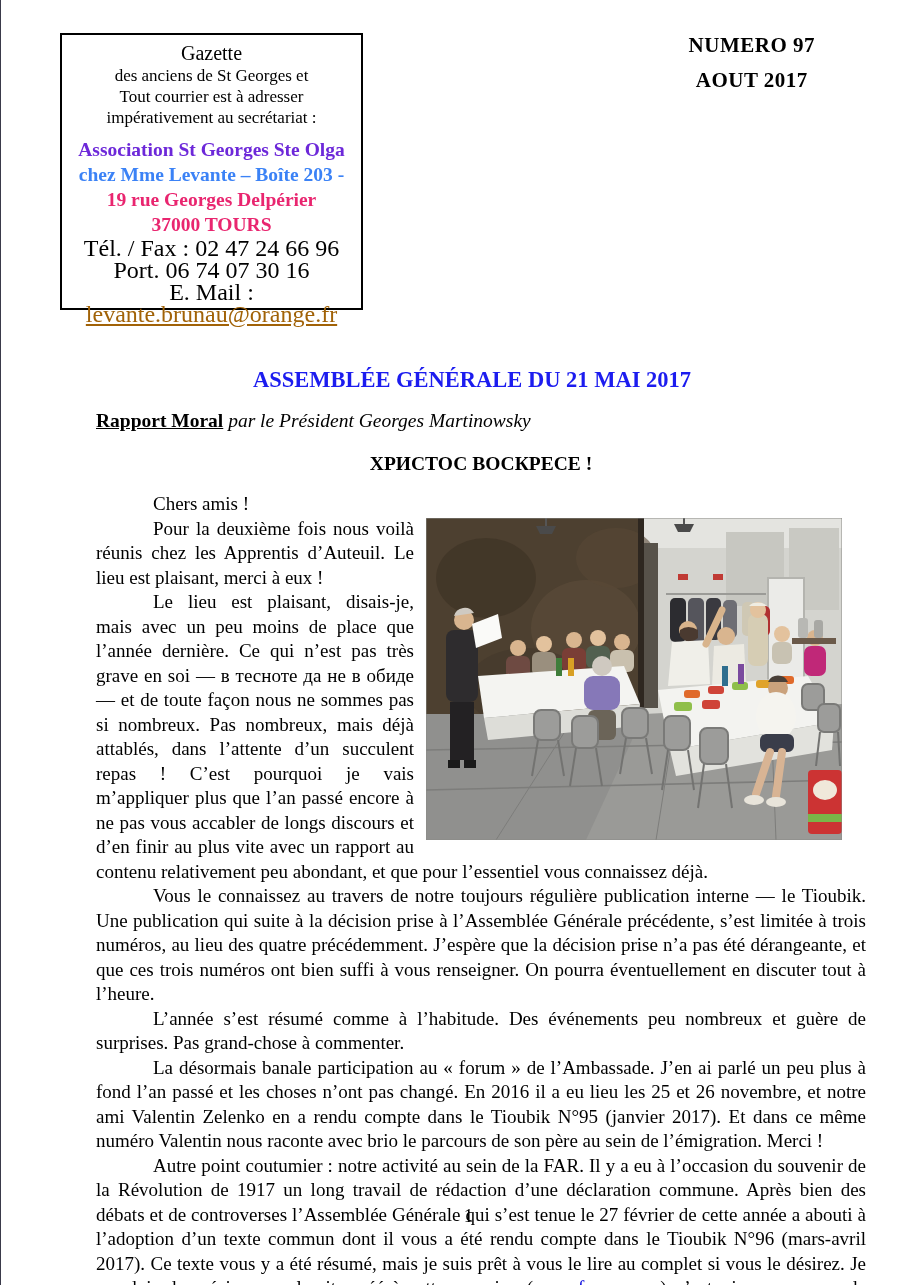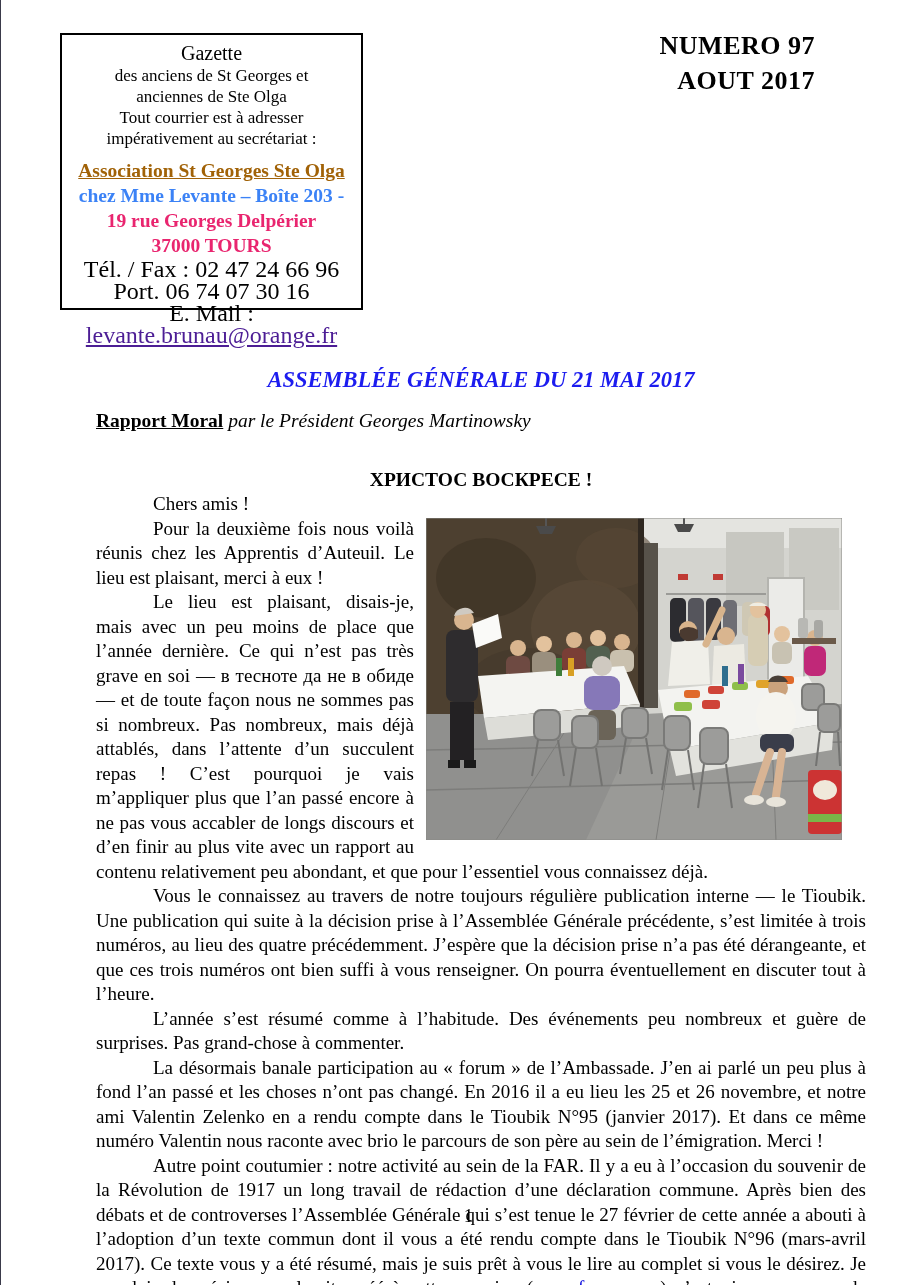--- a/index.html
+++ b/index.html
@@ -17,48 +17,48 @@
   }
   .m-title { font-size:20px; line-height:23px; }
   .m-line  { font-size:17px; line-height:21px; }
   .m-gap   { height:9px; }
   .m-pink  { font-size:19.5px; line-height:25px; font-weight:bold; }
   .m-contact { font-size:24px; line-height:22px; }
   .m-contact a, .link { text-decoration:underline; cursor:pointer; }
 
   
   .issue {
-    position:absolute; top:28px; right:94px; text-align:right;
-    font-weight:bold; font-size:26px; line-height:35px; letter-spacing:.5px;font-family:Liberation Serif, serif;
+    position:absolute; top:28px; right:94px; text-align:center;
+    font-weight:bold; font-size:21px; line-height:35px; letter-spacing:.5px;font-family:Liberation Serif, serif;
   }
 
   
   .big-title {
     position:absolute; left:352px; top:126px; width:515px; text-align:center;
     font-weight:bold; font-size:100px; line-height:110px; letter-spacing:4px;
     white-space:nowrap;
   }
 
   .h-main {
     position:absolute; left:95px; top:317px; width:770px; text-align:center;
     font-weight:bold; font-style:italic; font-size:28px; line-height:32px;
   }
   .h-sub {
-    position:absolute; left:95px; top:367px; width:770px; text-align:center;
-    font-weight:bold; font-style:italic; font-size:22.5px; line-height:26px;
+    position:absolute; left:86px; top:367px; width:770px; text-align:center;
+    font-weight:bold; font-size:22.5px; line-height:26px;
   }
   .h-report {
     position:absolute; left:95px; top:409px; width:770px;
     font-size:19.5px; line-height:24px;
   }
   .h-report .rlabel { font-weight:bold; text-decoration:underline; }
   .h-report .rby { font-style:italic; }
   .h-greeting {
     position:absolute; left:95px; top:452px; width:770px; text-align:center;
-    font-weight:bold; font-size:19.5px; line-height:24px;margin-top:16px;
+    font-weight:bold; font-size:19.5px; line-height:24px;
   }
 
   
   .body-copy {
     position:absolute; left:95px; top:492px; width:770px;
     font-size:19px; line-height:24.5px; text-align:justify;
   }
   .body-copy p { text-indent:57px; }
 
   .photo-wrap {
@@ -72,31 +72,30 @@
   }
 </style>
 </head>
 <body>
 
 <div class="page">
 
   <div class="masthead">
     <div class="m-title">Gazette</div>
     <div class="m-line">des anciens de St Georges et</div>
-    <div class="m-line">anciennes de Ste Olga</div>
     <div class="m-line">Tout courrier est à adresser</div>
     <div class="m-line">impérativement au secrétariat :</div>
     <div class="m-gap"></div>
-    <div class="m-pink accent-pink" style="color: #a16207; text-decoration: underline;">Association St Georges Ste Olga</div>
+    <div class="m-pink accent-pink" style="color: #6d28d9;">Association St Georges Ste Olga</div>
     <div class="m-pink accent-pink" style="color: #3b82f6;">chez Mme Levante – Boîte 203 -</div>
     <div class="m-pink accent-pink" style="color: rgb(233, 37, 111);">19 rue Georges Delpérier</div>
     <div class="m-pink accent-pink" style="color: rgb(233, 37, 111);">37000 TOURS</div>
     <div class="m-contact">Tél. / Fax : 02 47 24 66 96</div>
     <div class="m-contact">Port. 06 74 07 30 16</div>
-    <div class="m-contact"><span>E. Mail : </span><a class="link-blue" style="color: #4c1d95;">levante.brunau@orange.fr</a></div>
+    <div class="m-contact"><span>E. Mail : </span><a class="link-blue" style="color: #a16207;">levante.brunau@orange.fr</a></div>
   </div>
 
   <div class="issue">
     <div>NUMERO 97</div>
     <div>AOUT 2017</div>
   </div>
 
 
   <div class="h-sub accent-blue" style="color: rgb(28, 28, 239);">ASSEMBLÉE GÉNÉRALE DU 21 MAI 2017</div>
   <div class="h-report"><span class="rlabel">Rapport Moral</span><span class="rby"> par le Président Georges Martinowsky</span></div>

